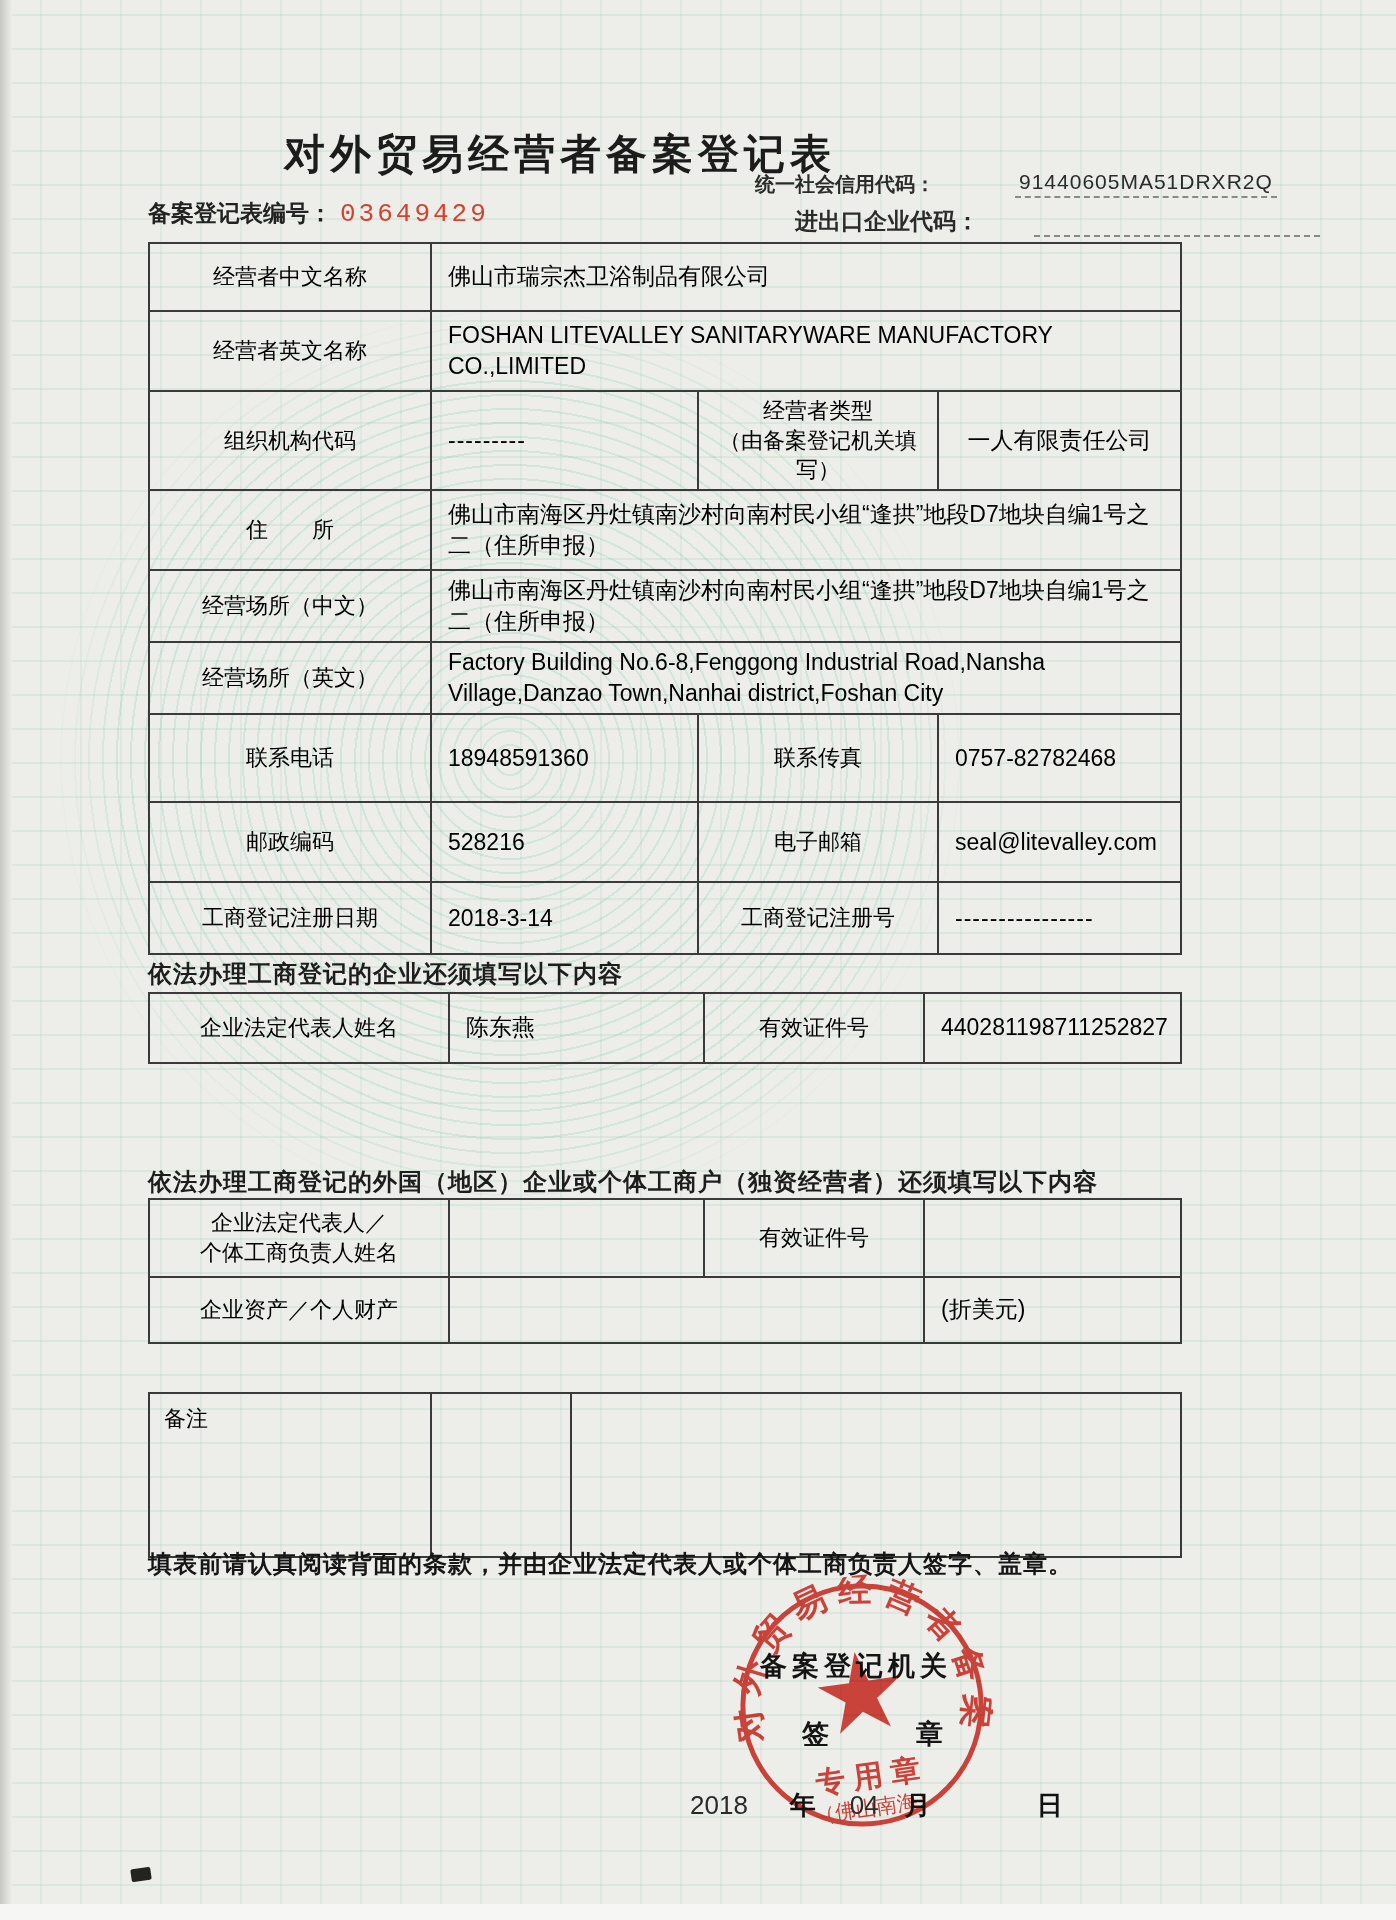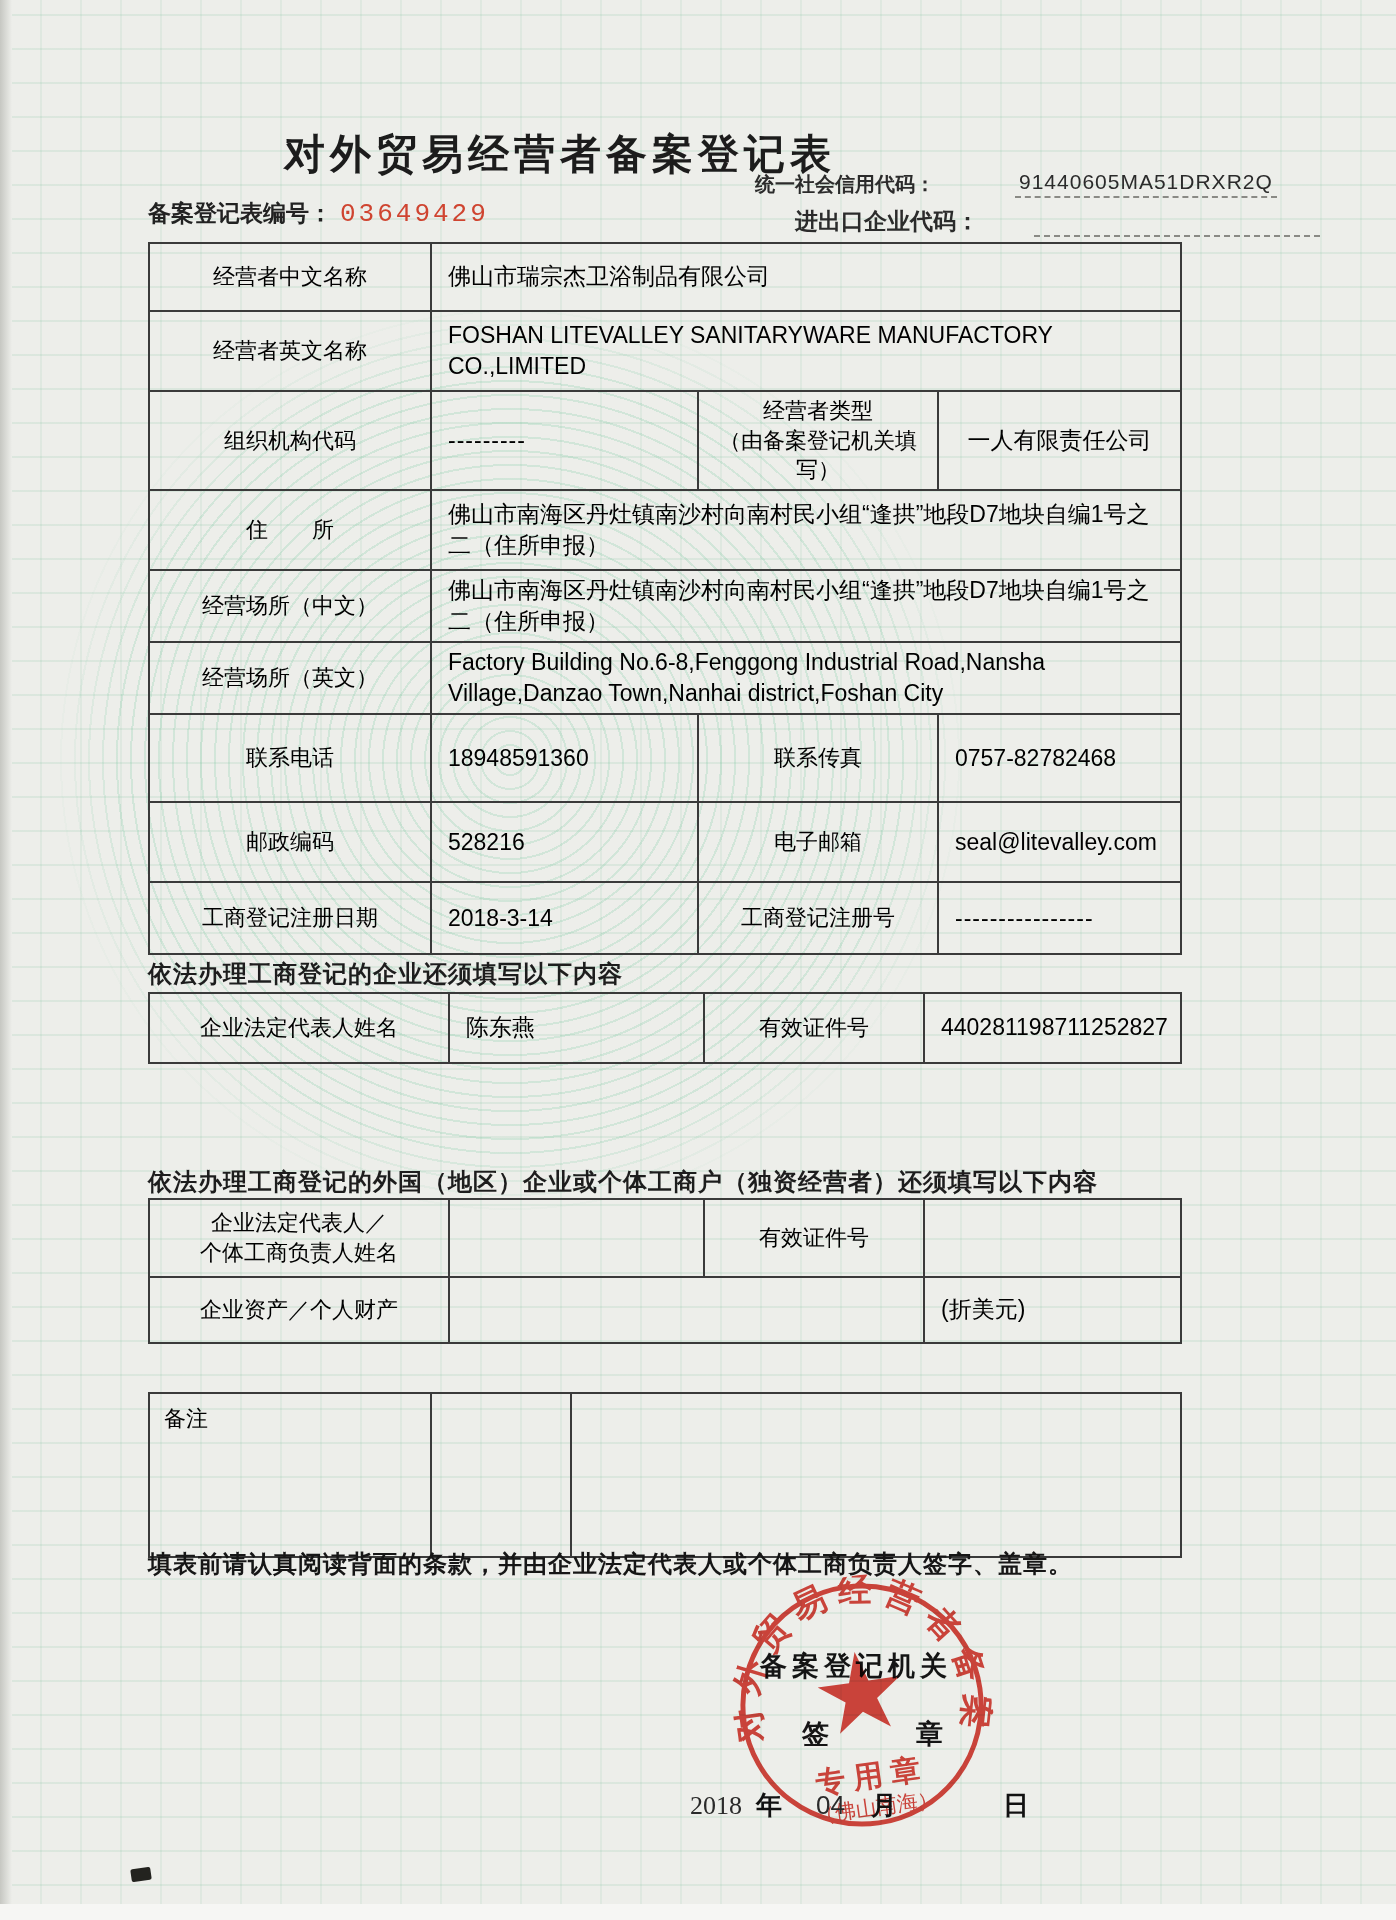--- a/index.html
+++ b/index.html
@@ -94,21 +94,21 @@
   }
   .stamp {
     position:absolute; left:733px; top:1576px;
     transform:rotate(-8deg);
     mix-blend-mode:multiply; opacity:0.92;
   }
   .date-row {
     position:absolute; left:690px; top:1788px; font-size:26px; color:#2a2a2a; white-space:nowrap;
   }
   .date-row .dl { font-weight:bold; color:#111; }
-  .date-row .yv { margin-right:14px;font-family:Liberation Serif, serif; }
+  .date-row .yv { margin-right:42px; }
   .date-row .yl { margin-right:34px; }
   .date-row .mv { margin-right:26px; }
   .date-row .ml { margin-right:60px; }
   .date-row .dv { display:inline-block; min-width:46px; }
 </style>
 </head>
 <body>
 
 <div class="page">
 

